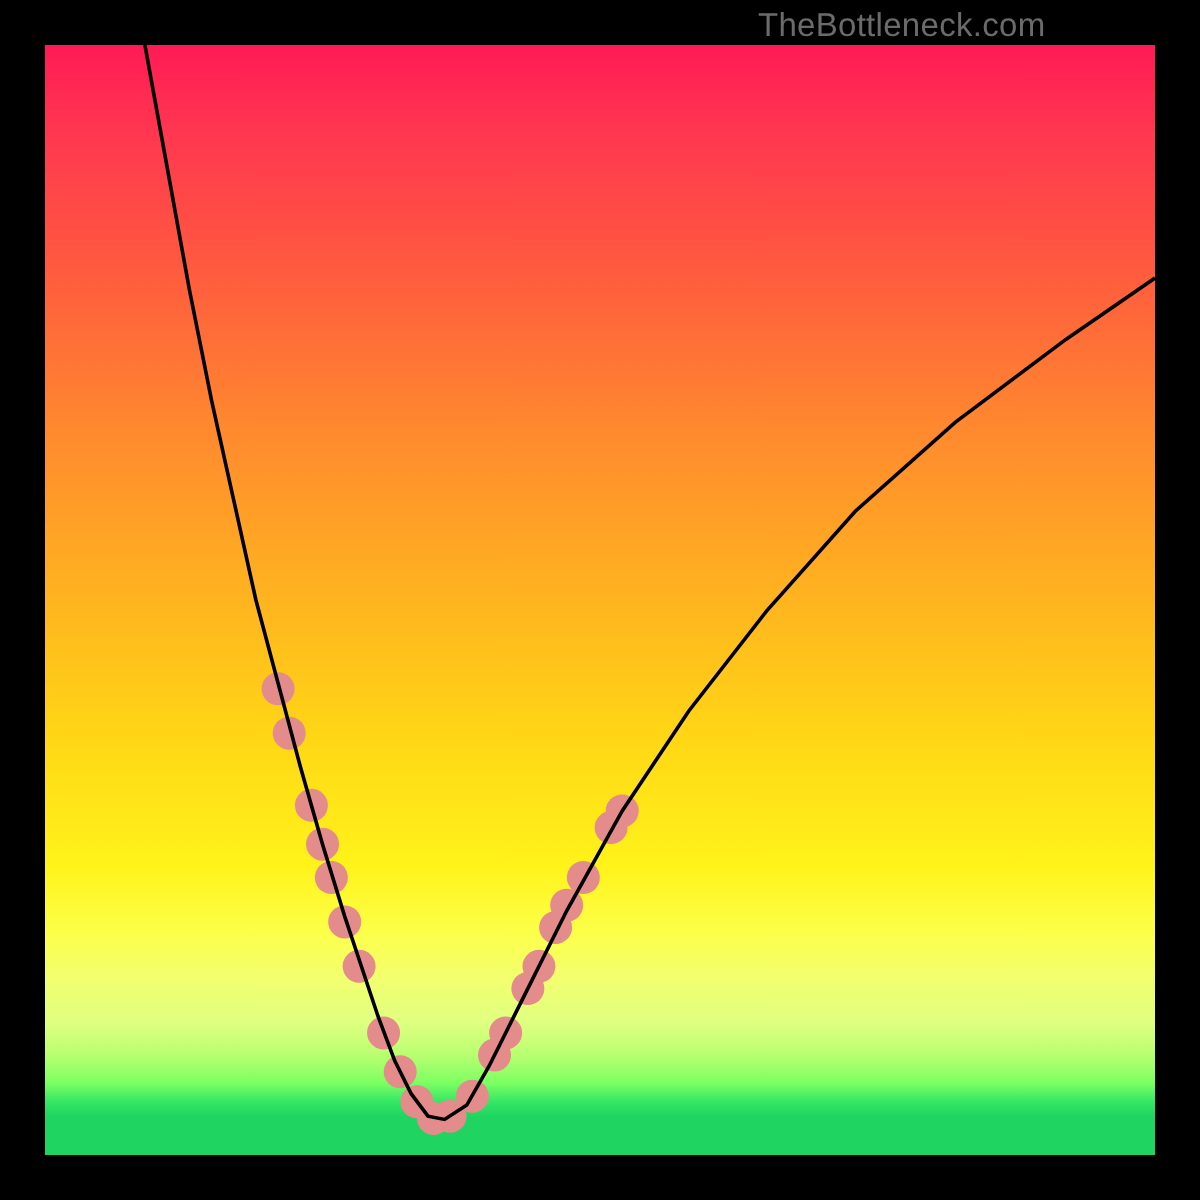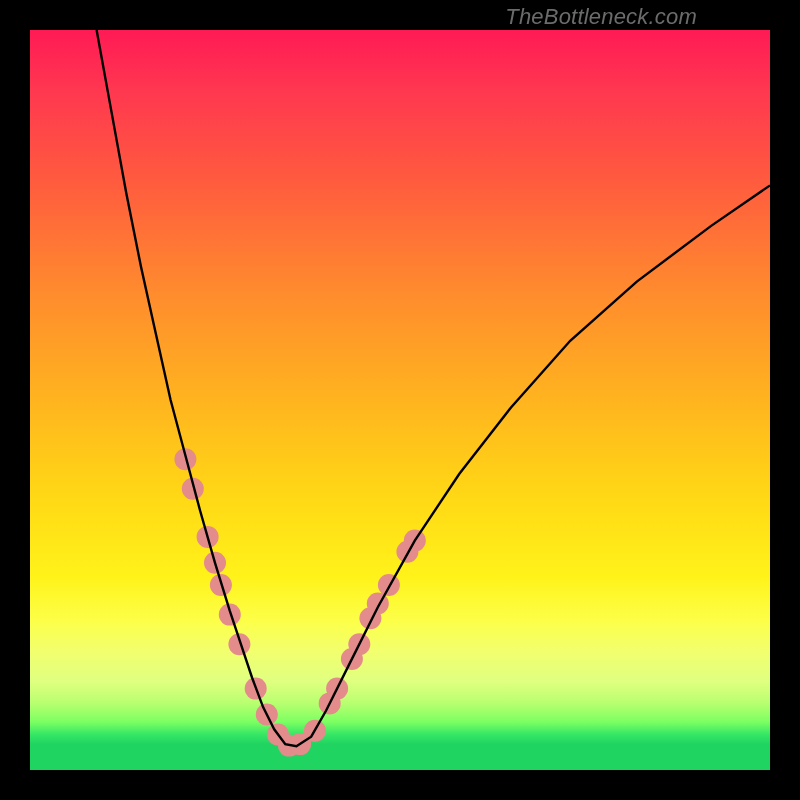--- a/index.html
+++ b/index.html
@@ -11,21 +11,20 @@
     overflow: hidden;
     font-family: Arial, Helvetica, sans-serif;
   }
   .frame {
     position: absolute;
     left: 0;
     top: 0;
     width: 705px;
     height: 800px;
     background: #000;
-    font-style: italic;
   }
   .plot {
     position: absolute;
     left: 30px;
     top: 30px;
     width: 740px;
     height: 740px;
     
     background: linear-gradient(
       to bottom,

